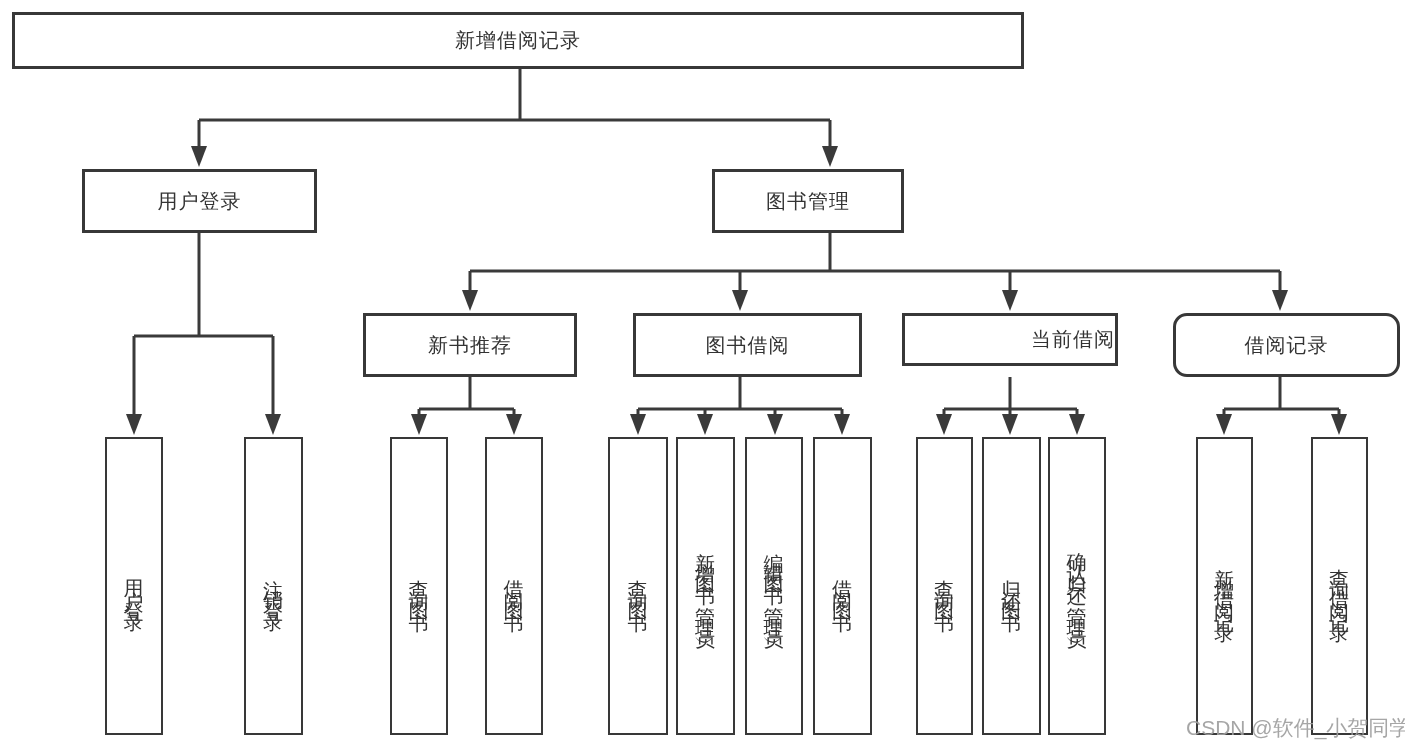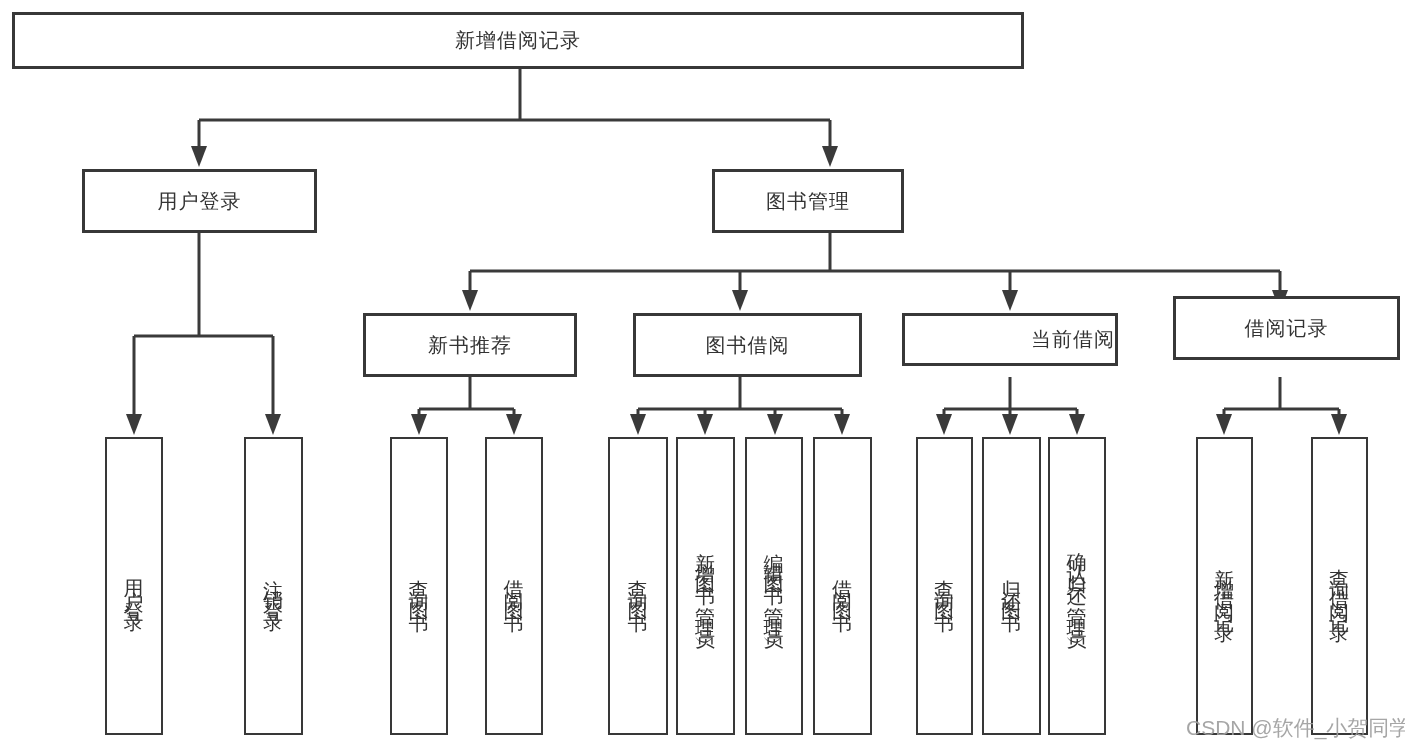--- a/index.html
+++ b/index.html
@@ -74,21 +74,21 @@
 
   <div class="box" style="left:363px;top:313px;width:214px;height:64px;text-align:center;">
     <span class="h-label">新书推荐</span>
   </div>
   <div class="box" style="left:633px;top:313px;width:229px;height:64px;">
     <span class="h-label">图书借阅</span>
   </div>
   <div class="box" style="left:902px;top:313px;width:216px;height:53px;justify-content:flex-end;">
     <span class="h-label">当前借阅</span>
   </div>
-  <div class="box" style="left:1173px;top:296px;width:227px;height:64px;">
+  <div class="box" style="left:1173px;top:313px;width:227px;height:64px;border-radius:14px;">
     <span class="h-label">借阅记录</span>
   </div>
 
   <div class="box leaf" style="left:105px;top:437px;width:58px;height:298px;">
     <span class="v-label">用户登录</span>
   </div>
   <div class="box leaf" style="left:244px;top:437px;width:59px;height:298px;">
     <span class="v-label">注销登录</span>
   </div>
 

